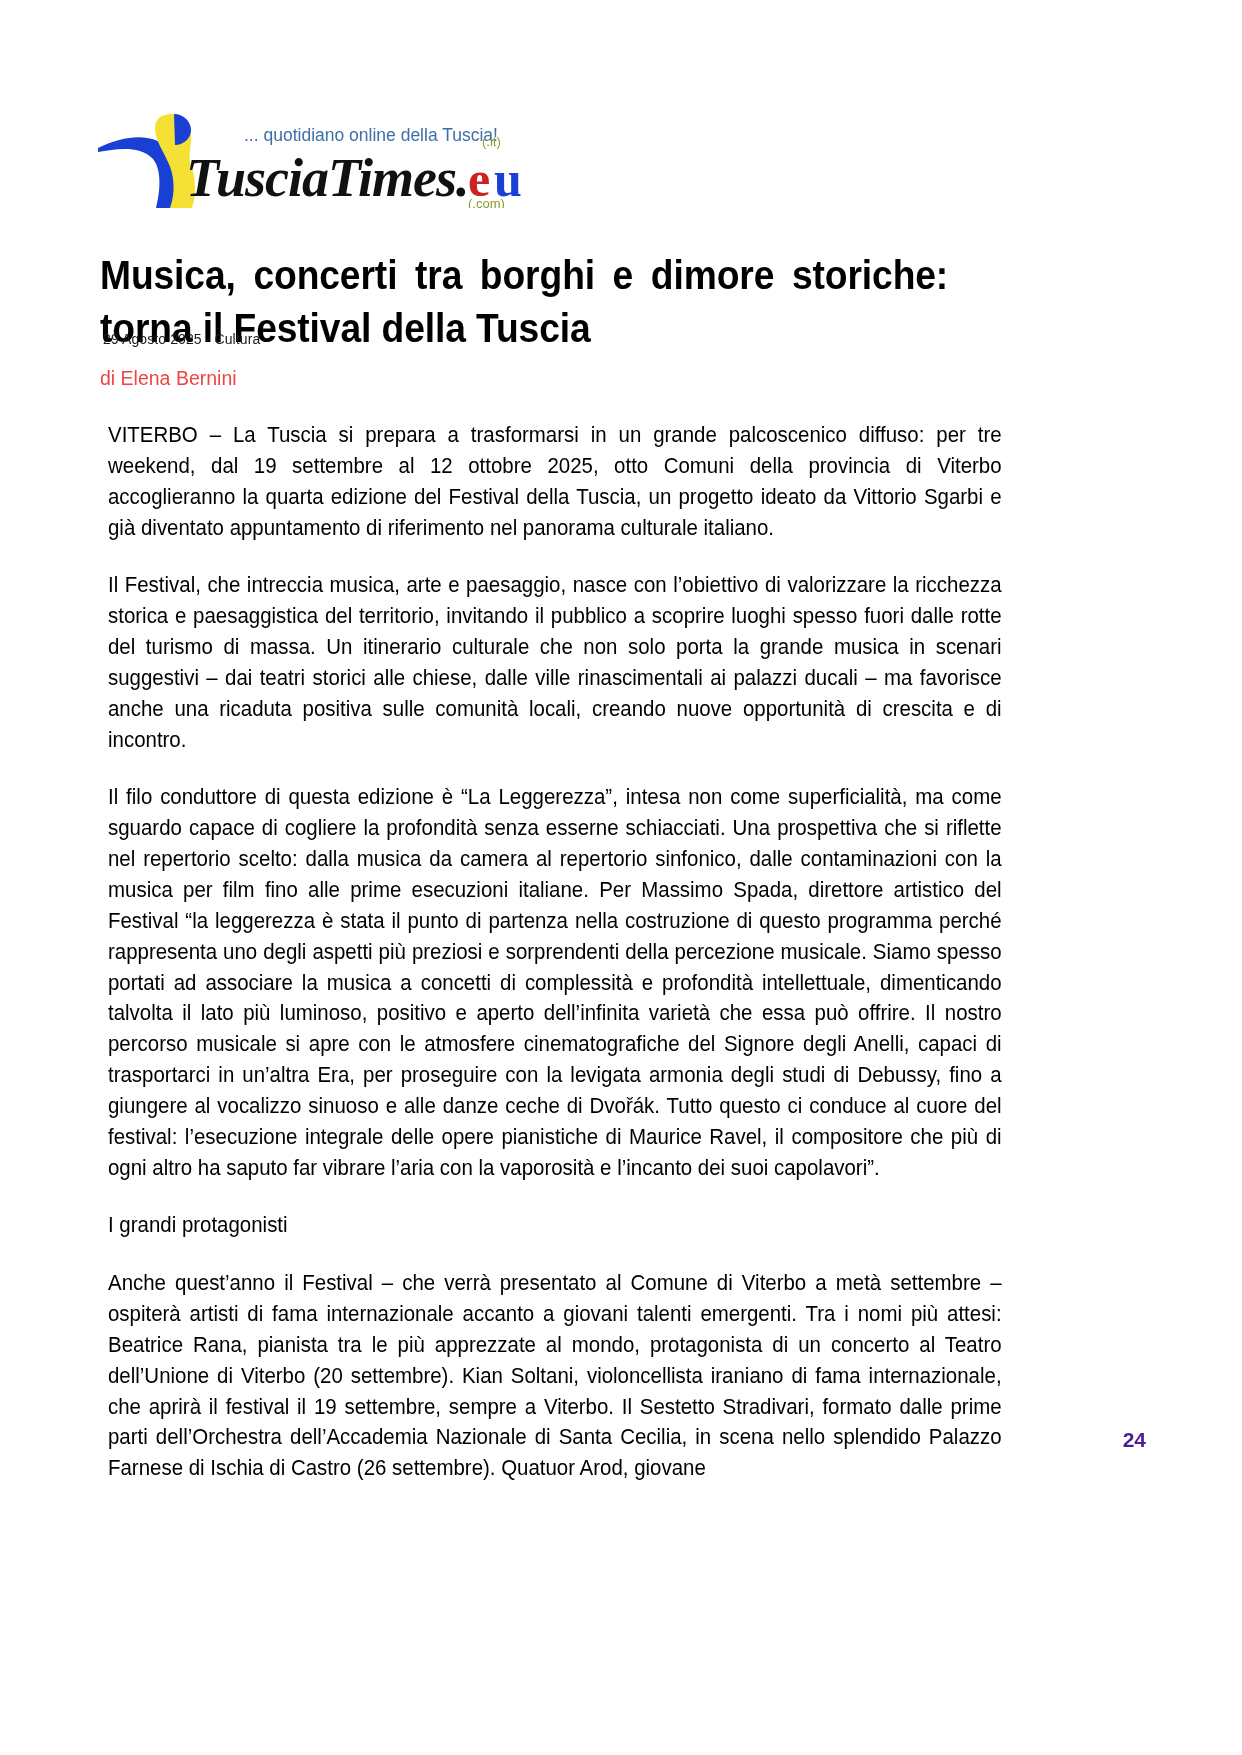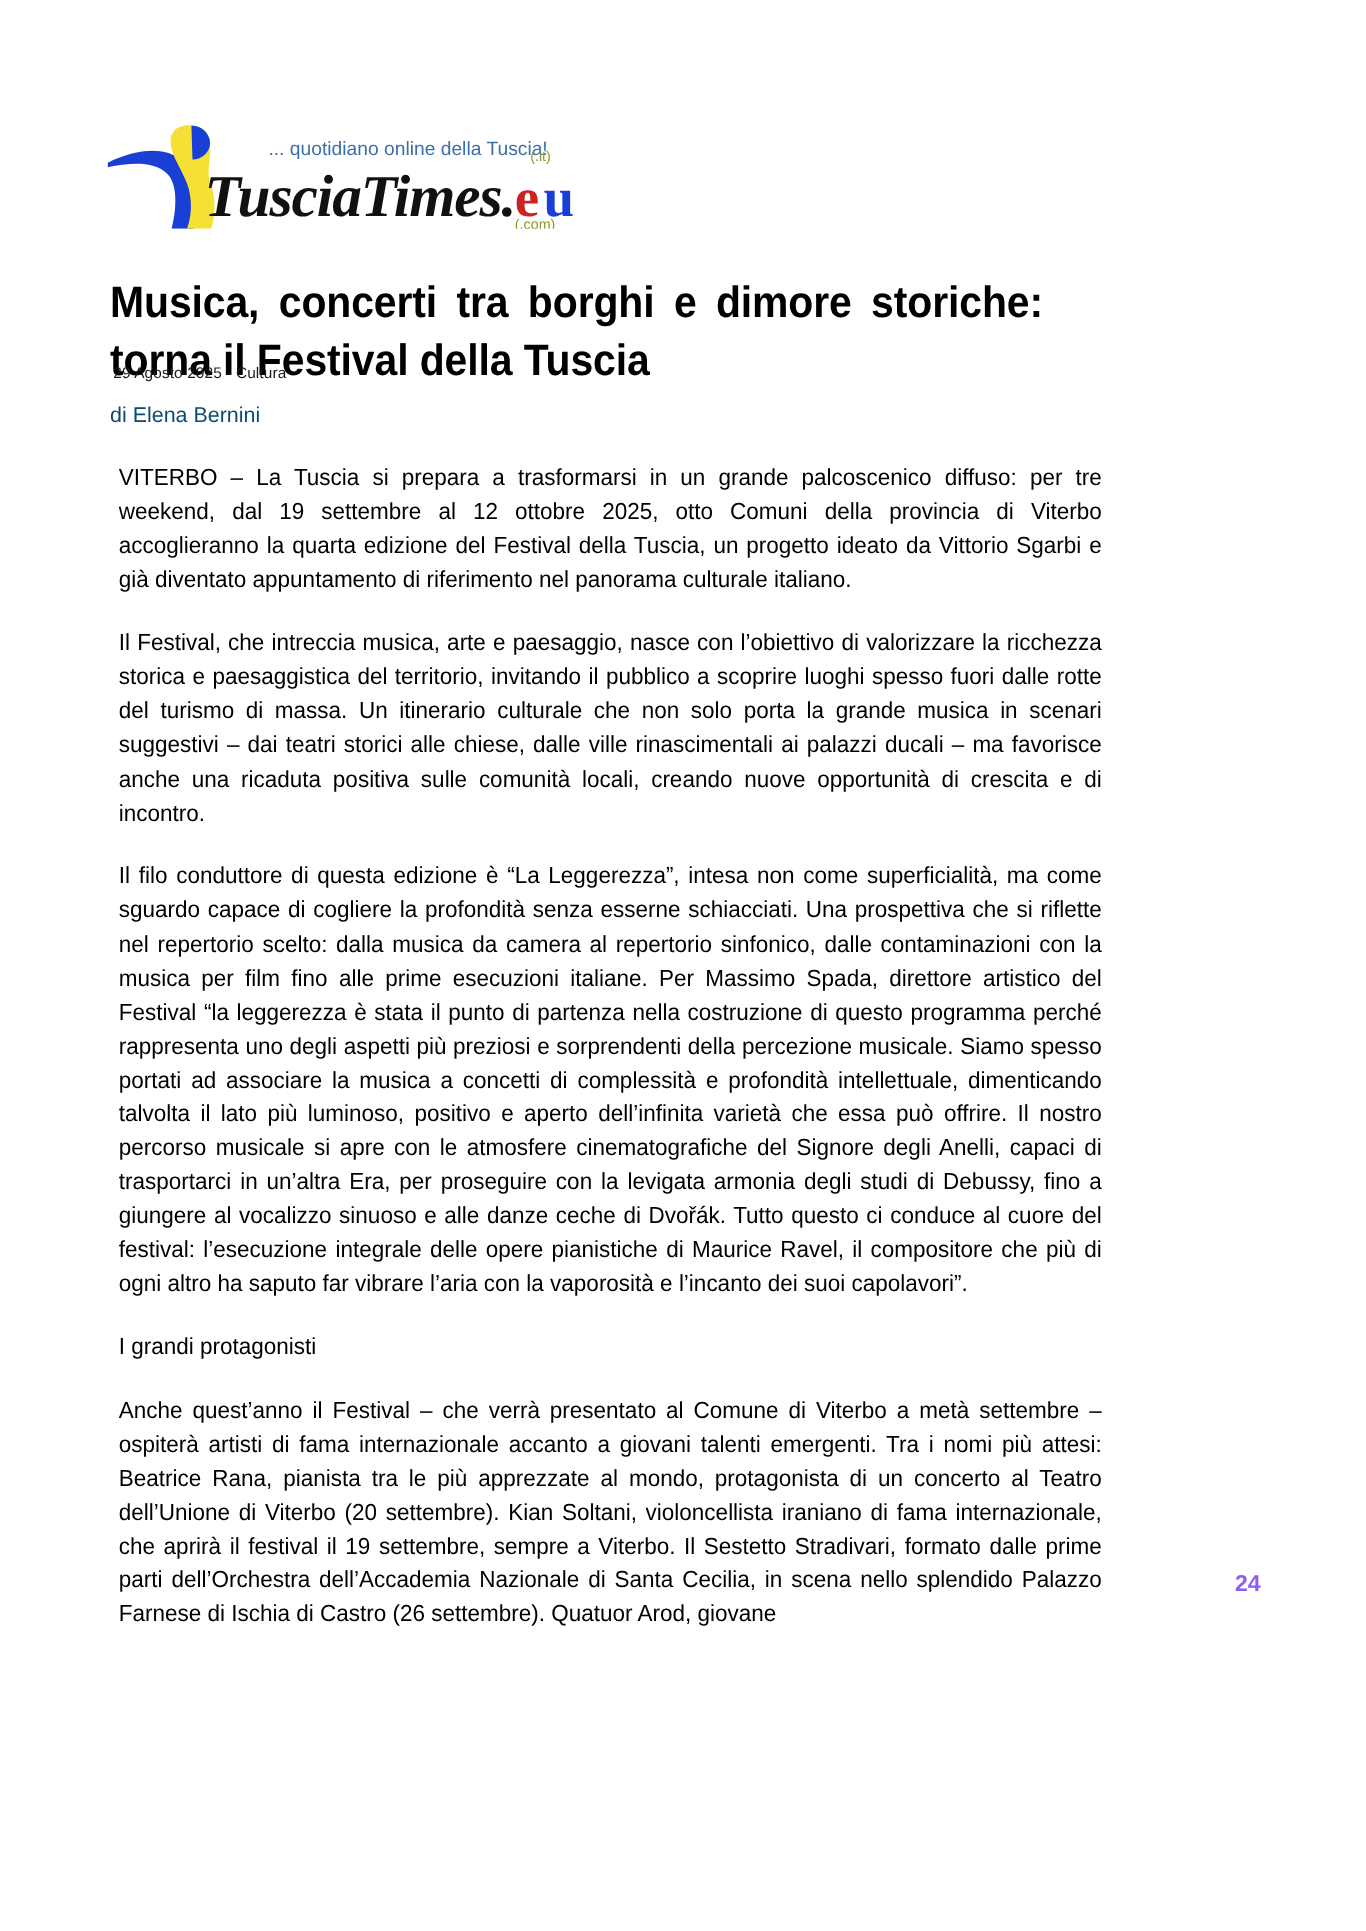--- a/index.html
+++ b/index.html
@@ -62,21 +62,21 @@
     color: #1a1a1a;
     font-family: "Liberation Sans", sans-serif;
   }
   .meta .date-cat { display: block; letter-spacing: 0.1px; }
   .byline {
     position: absolute;
     left: 100px;
     top: 363px;
     font-size: 19.5px;
     line-height: 1.6;
-    color: #0c4a6e;
+    color: #ef4444;
     font-family: "Liberation Sans", sans-serif;
   }
 
   
   .body-col {
     position: absolute;
     left: 108px;
     top: 420px;
     width: 926px;
   }
@@ -98,21 +98,21 @@
   }
 
   
   .page-number {
     position: absolute;
     right: 96px;
     top: 1428px;
     font-family: "Liberation Sans", sans-serif;
     font-size: 21px;
     font-weight: bold;
-    color: #8b5cf6;
+    color: #4c1d95;
   }
 </style>
 </head>
 <body>
 
 <div class="page">
 
   <div class="logo-wrap">
     <svg class="logo-svg" viewBox="0 0 430 100" xmlns="http://www.w3.org/2000/svg">
 

